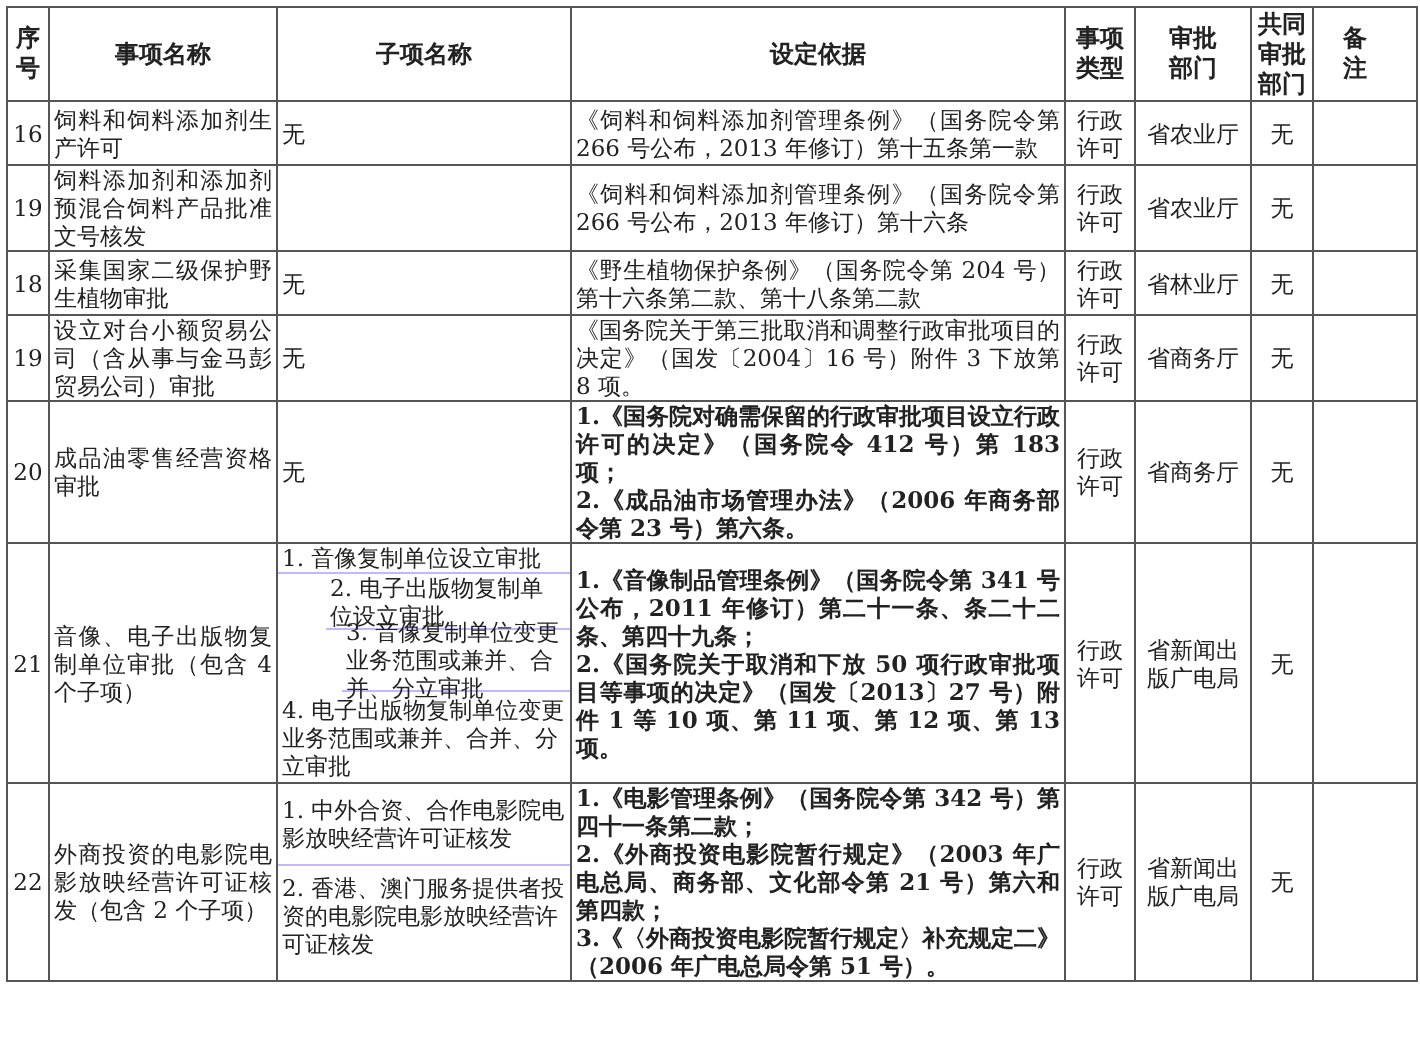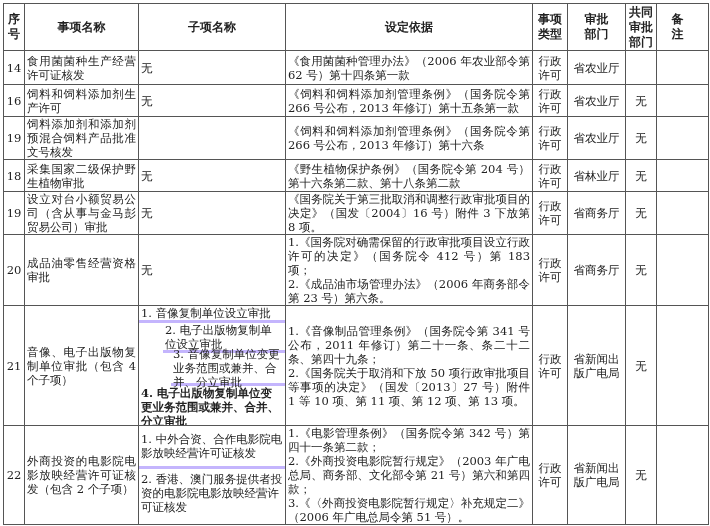--- a/index.html
+++ b/index.html
@@ -19,23 +19,23 @@
       vertical-align: middle;
       overflow: hidden;
     }
     th { font-weight: bold; text-align: center; font-size: 12px; line-height: 15px; }
     td.c { text-align: center; }
     td.num { text-align: center; padding: 0; }
     td.l { text-align: left; }
     td.just { text-align: justify; }
     td.sub-cell { padding: 0; vertical-align: top; }
     .subs { display: flex; flex-direction: column; height: 100%; }
-    .sub { border-bottom: 3px solid #c4b5fd; padding: 0 2px; display: flex; align-items: center; }
+    .sub { border-bottom: 1px solid #c4b5fd; padding: 0 2px; display: flex; align-items: center; }
     .sub:last-child { border-bottom: none; }
-    .basis-line { display: block; }
+    .basis-line { display: block; font-weight: bold; }
     .spaced { letter-spacing: 10px; }
   </style>
 </head>
 <body>
 
 <div class="page">
 <table>
   <colgroup>
     <col style="width:21px">
     <col style="width:114px">
@@ -53,30 +53,20 @@
       <th>子项名称</th>
       <th>设定依据</th>
       <th style="padding:0 3px;">事项类型</th>
       <th style="padding:0 14px;">审批部门</th>
       <th style="padding:0 2px;text-align:center;">共同审批部门</th>
       <th class="spaced">备 注</th>
     </tr>
   </thead>
   <tbody>
 
-    <tr style="height:34px">
-      <td class="num">14</td>
-      <td class="just">食用菌菌种生产经营许可证核发</td>
-      <td class="l">无</td>
-      <td class="just">《食用菌菌种管理办法》（2006 年农业部令第 62 号）第十四条第一款</td>
-      <td class="c">行政许可</td>
-      <td class="c">省农业厅</td>
-      <td class="c"></td>
-      <td class="c"></td>
-    </tr>
 
 
     <tr style="height:32px">
       <td class="num">16</td>
       <td class="just">饲料和饲料添加剂生产许可</td>
       <td class="l">无</td>
       <td class="just">《饲料和饲料添加剂管理条例》（国务院令第 266 号公布，2013 年修订）第十五条第一款</td>
       <td class="c">行政许可</td>
       <td class="c">省农业厅</td>
       <td class="c">无</td>
@@ -131,21 +121,21 @@
     </tr>
 
     <tr style="height:119px">
       <td class="num">21</td>
       <td class="just">音像、电子出版物复制单位审批（包含 4 个子项）</td>
       <td class="sub-cell">
         <div class="subs" style="height:119px;">
           <div class="sub" style="height:14px;">1. 音像复制单位设立审批</div>
           <div class="sub" style="height:27px;margin-left:24px;">2. 电子出版物复制单位设立审批</div>
           <div class="sub" style="height:30px;margin-left:32px;">3. 音像复制单位变更业务范围或兼并、合并、分立审批</div>
-          <div class="sub" style="flex:1;font-weight:bold;">4. 电子出版物复制单位变更业务范围或兼并、合并、分立审批</div>
+          <div class="sub" style="flex:1;">4. 电子出版物复制单位变更业务范围或兼并、合并、分立审批</div>
         </div>
       </td>
       <td class="just">
         <span class="basis-line">1.《音像制品管理条例》（国务院令第 341 号公布，2011 年修订）第二十一条、条二十二条、第四十九条；</span>
         <span class="basis-line">2.《国务院关于取消和下放 50 项行政审批项目等事项的决定》（国发〔2013〕27 号）附件 1 等 10 项、第 11 项、第 12 项、第 13 项。</span>
       </td>
       <td class="c">行政许可</td>
       <td class="c">省新闻出版广电局</td>
       <td class="c">无</td>
       <td class="c"></td>

